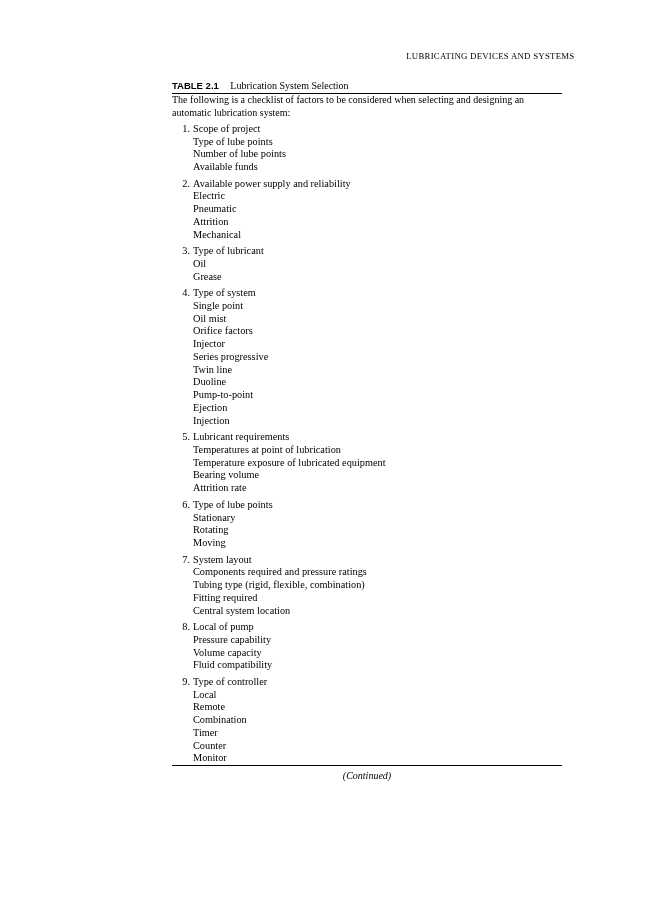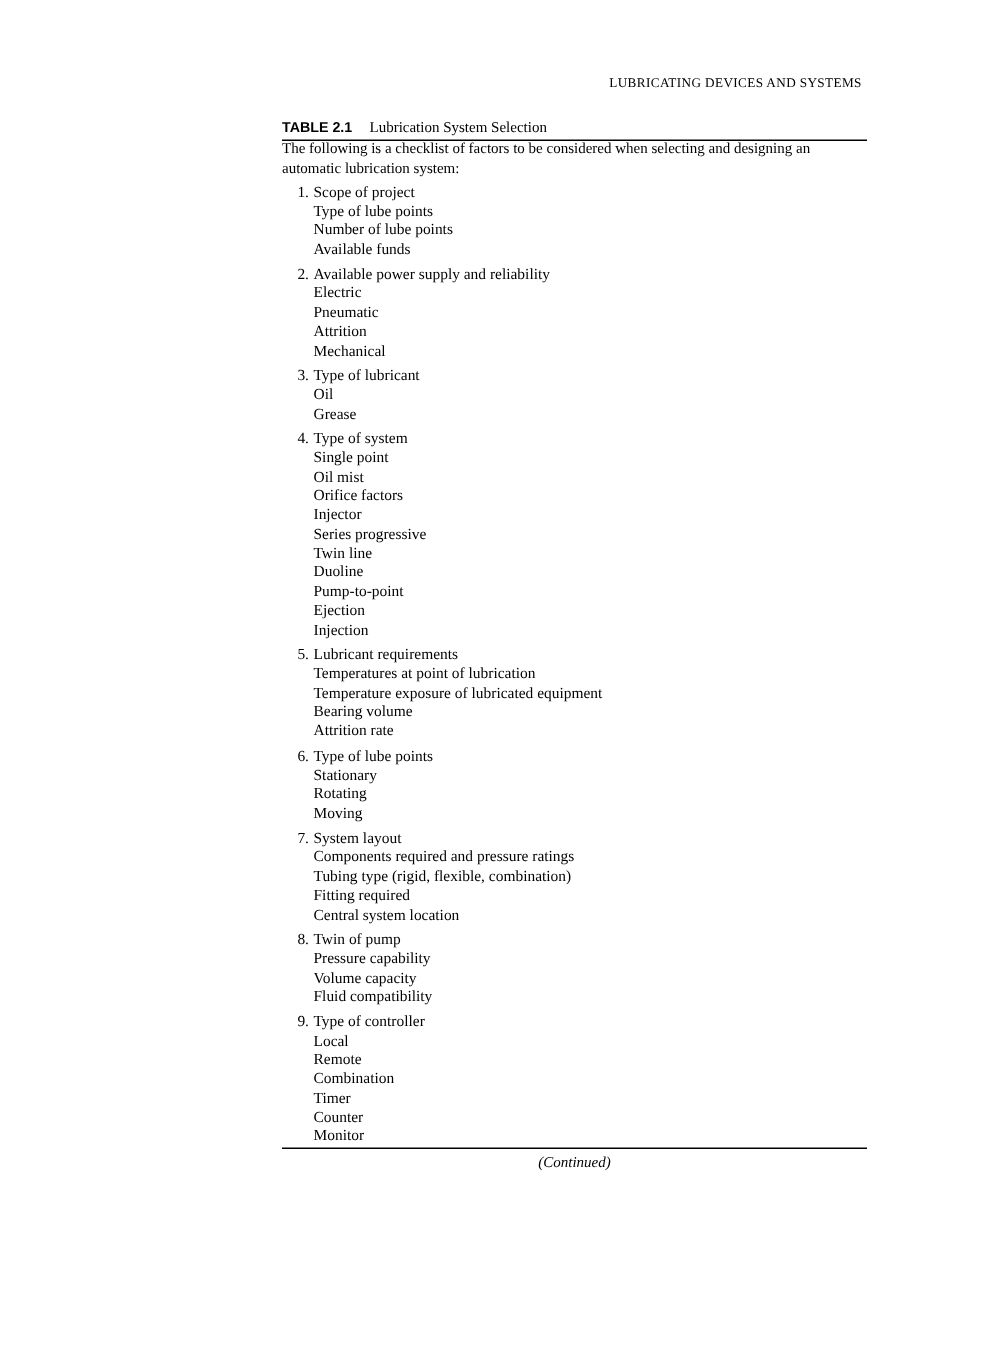--- a/index.html
+++ b/index.html
@@ -37,21 +37,21 @@
   .page-number {
     font-family: "Liberation Sans", sans-serif;
     font-weight: bold;
     font-size: 9.5px;
     margin-left: 14px;
   }
   
   .content {
     position: absolute;
     top: 79px;
-    left: 188px;
+    left: 172px;
     width: 390px;
   }
   .table-caption {
     font-size: 10px;
     line-height: 14px;
     white-space: nowrap;
   }
   .table-label {
     font-family: "Liberation Sans", sans-serif;
     font-weight: bold;
@@ -236,21 +236,21 @@
   <li class="subitem">Tubing type (rigid, flexible, combination)</li>
 
   <li class="subitem">Fitting required</li>
 
   <li class="subitem">Central system location</li>
 </ul>
   </li>
 
   <li class="item">
     <span class="item-number">8.</span>
-    <span class="item-heading">Twin of pump</span>
+    <span class="item-heading">Local of pump</span>
     <ul class="subitems">
   <li class="subitem">Pressure capability</li>
 
   <li class="subitem">Volume capacity</li>
 
   <li class="subitem">Fluid compatibility</li>
 </ul>
   </li>
 
   <li class="item">

